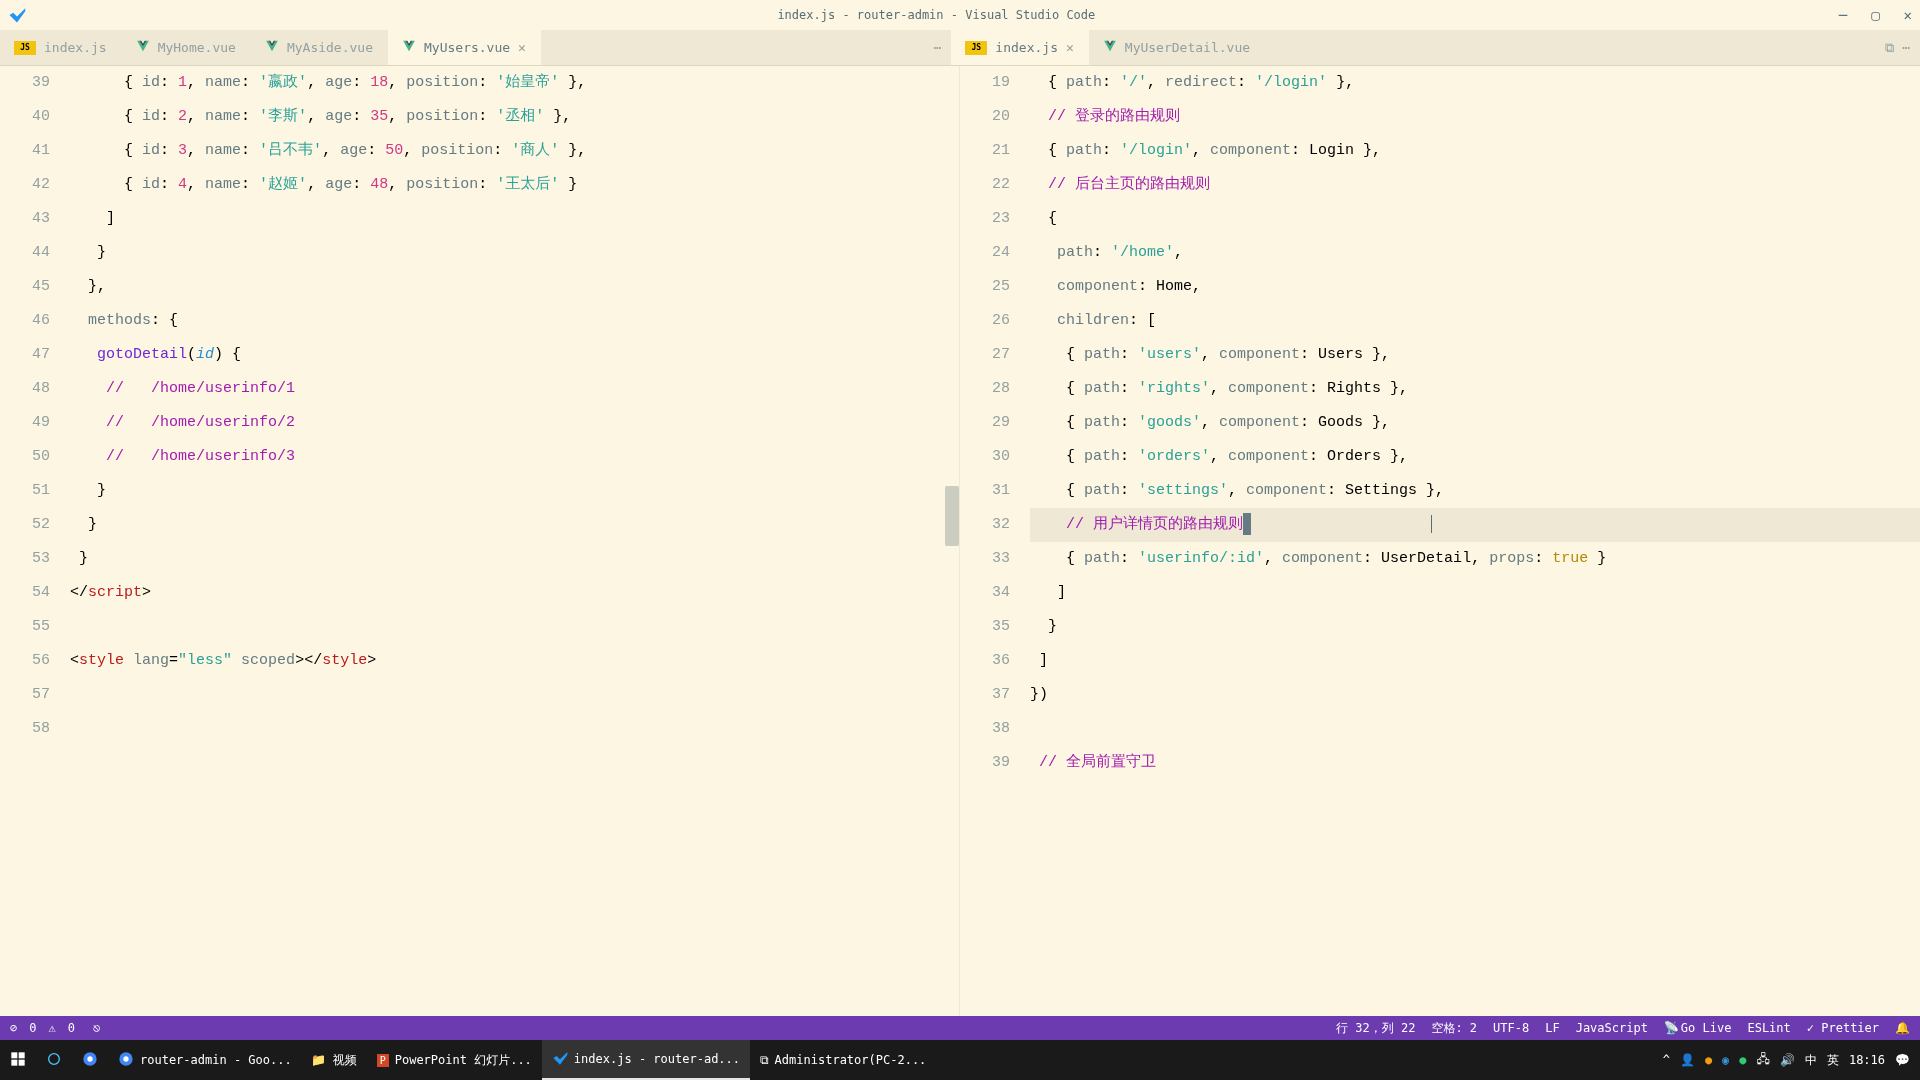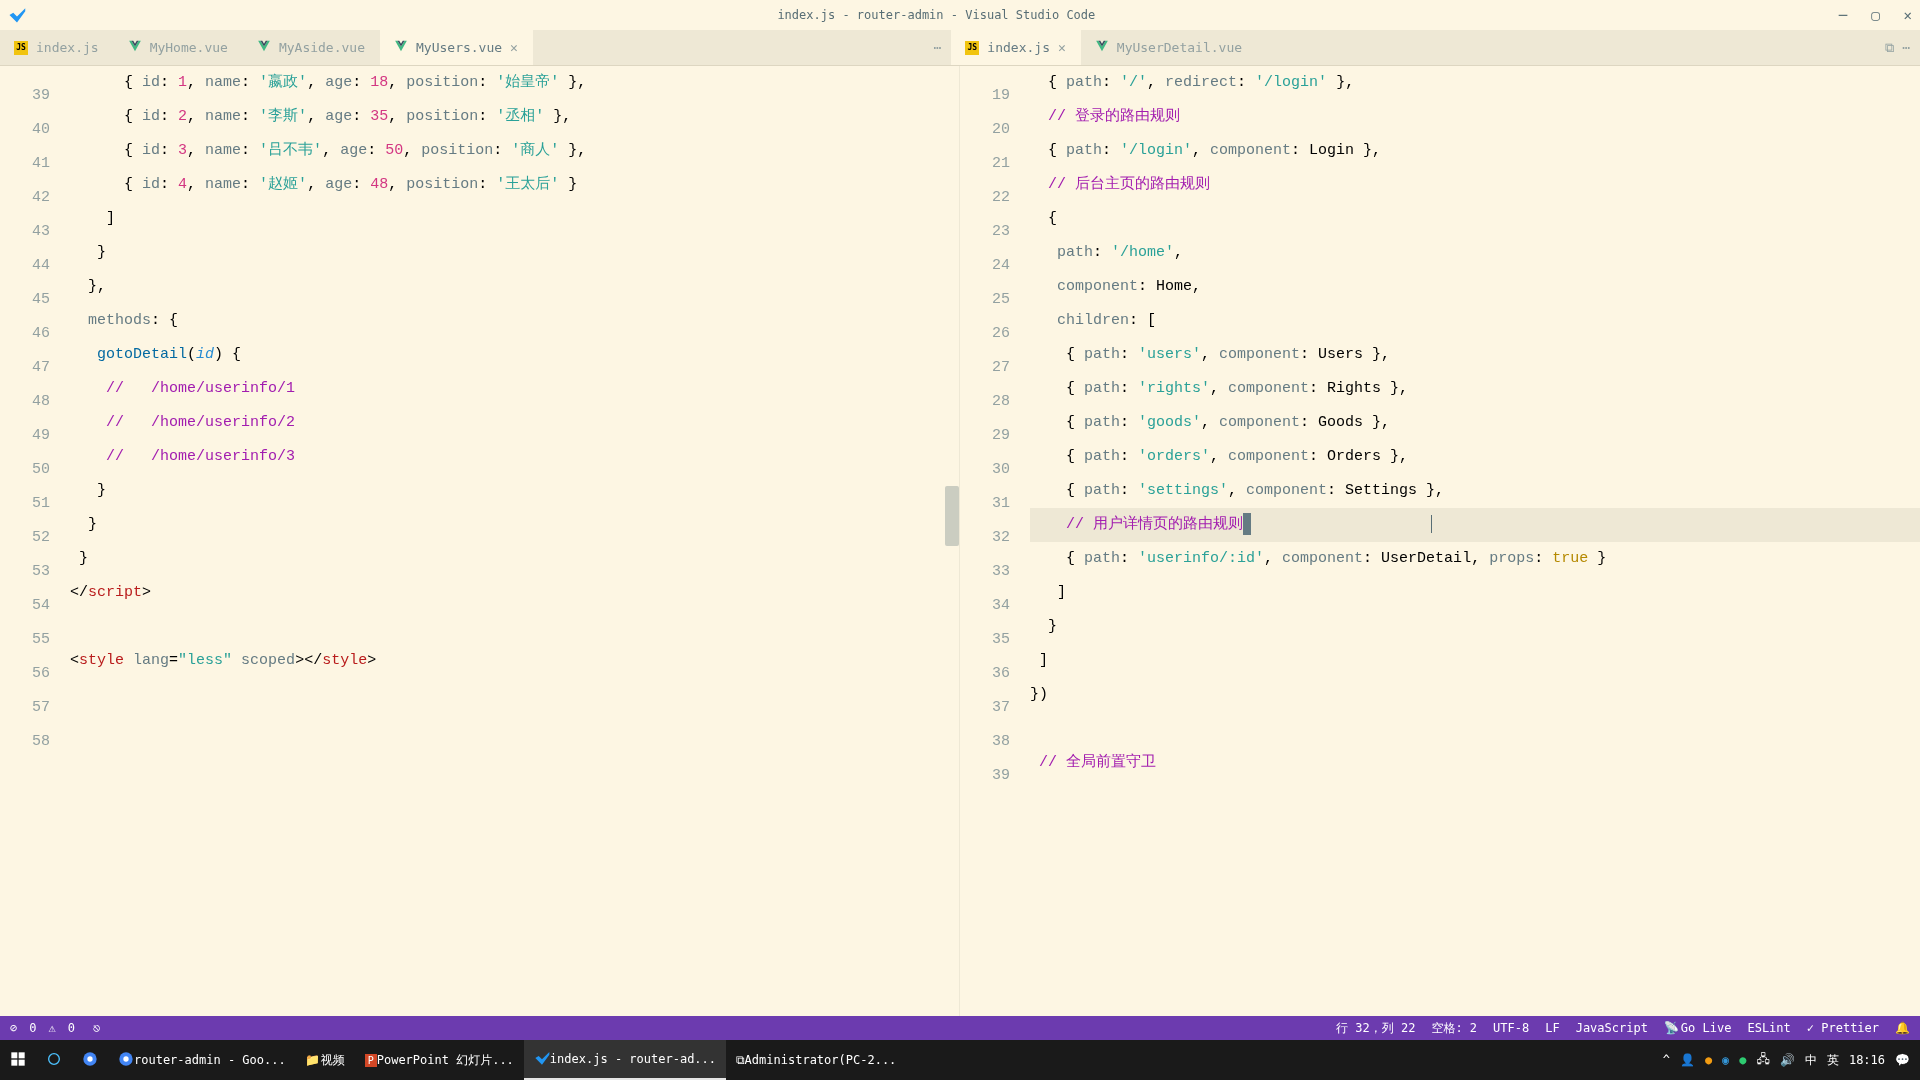--- a/index.html
+++ b/index.html
@@ -75,39 +75,38 @@
   background: #fdf6e3;
   font-family: Consolas, 'Courier New', monospace;
   font-size: 15px;
   position: relative;
 }
 .gutter {
   width: 70px;
   text-align: right;
   padding-right: 20px;
   color: #93a1a1;
-  margin-top: 13px;
 }
 .gutter .ln { height: 34px; line-height: 34px; }
 .lines { flex: 1; }
 .line { height: 34px; line-height: 34px; white-space: pre; position: relative; }
 .line.highlight { background: #eee8d5; }
 
 
 .cursor { display: inline-block; width: 2px; height: 22px; background: #586e75; vertical-align: middle; position: relative; }
 .cursor.block { width: 8px; background: #657b83; }
 
 
 .tk-var { color: #657b83; }
 .tk-key { color: #268bd2; }
 .tk-num { color: #d33682; }
 .tk-str { color: #2aa198; }
 .tk-op { color: #657b83; }
 .tk-comm { color: #a21caf; text-align: center; }
-.tk-fn { color: #0369a1; }
+.tk-fn { color: #6d28d9; }
 .tk-tag { color: #b91c1c; }
 .tk-attr { color: #657b83; }
 .tk-true { color: #b58900; }
 .tk-param { color: #268bd2; font-style: italic; }
 
 
 .scroll-thumb { position: absolute; right: 0; width: 14px; background: rgba(88,110,117,0.3); border-radius: 2px; }
 
 
 .statusbar {
@@ -129,27 +128,28 @@
   display: flex;
   align-items: center;
   color: #fff;
   font-size: 12px;
 }
 .taskbar .start, .taskbar .task {
   height: 100%;
   display: flex;
   align-items: center;
   padding: 0 10px;
+  gap: 6px;
   cursor: pointer;
 }
 .taskbar .task.active { background: #333; border-bottom: 2px solid #e5e5e5; }
 .taskbar .tray { margin-left: auto; display: flex; align-items: center; gap: 10px; padding: 0 10px; }
 
 
-.js-icon { background: #f1c40f; color: #000; width: 14px; height: 14px; display: flex; align-items: center; justify-content: center; font-size: 8px; font-weight: bold; }
+.js-icon { background: #f1c40f; color: #000; width: 22px; height: 14px; display: flex; align-items: center; justify-content: center; font-size: 8px; font-weight: bold; }
 .vue-icon svg { width: 14px; height: 14px; }
 
 .text-cursor-blink { display: inline-block; width: 1px; height: 18px; background: #586e75; vertical-align: middle; }
 </style>
 </head>
 <body>
 
 <div class="titlebar">
   <div class="logo">
     <svg viewBox="0 0 24 24">

